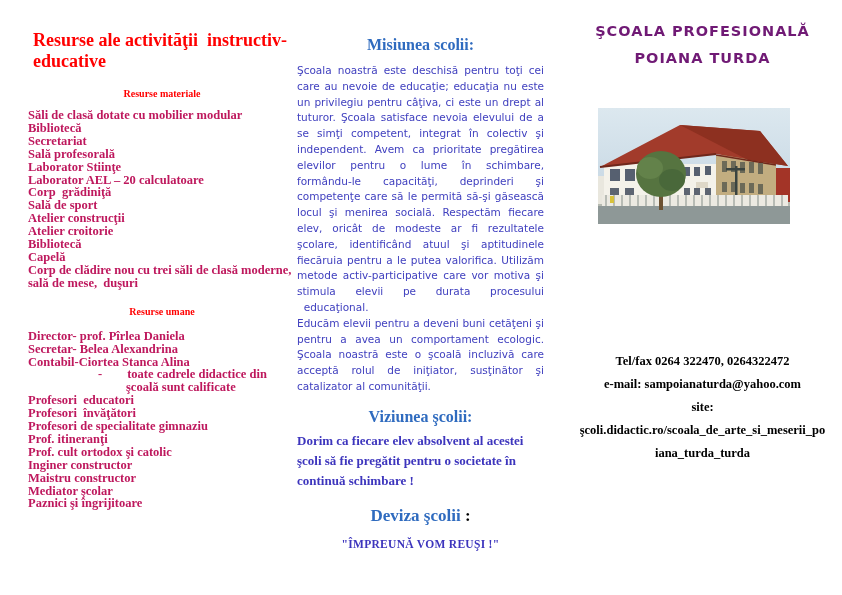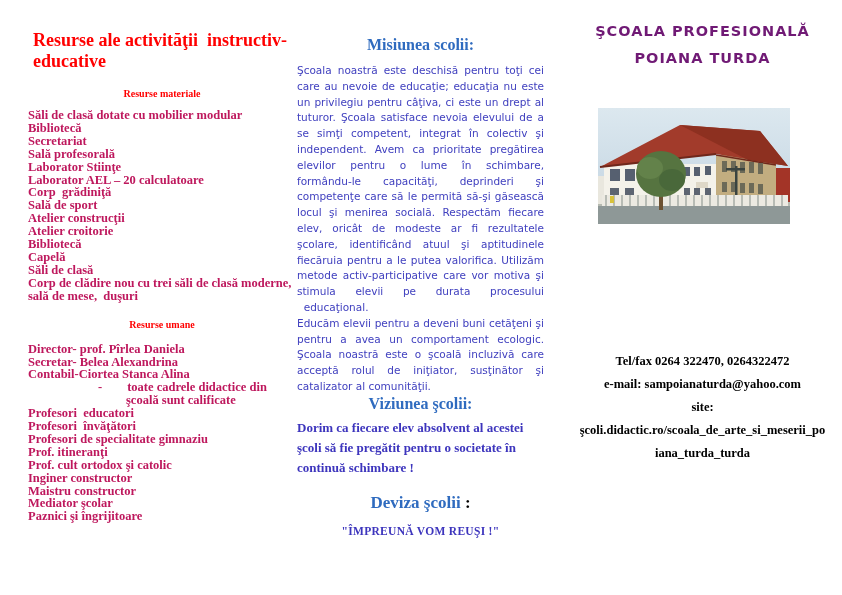--- a/index.html
+++ b/index.html
@@ -35,21 +35,21 @@
   
   .mid-h {
     color:#2f6bbf; font-weight:bold; font-size:16px;
     text-align:center; margin:0; font-family:"Liberation Serif", serif;
   }
   .mission-head { margin-bottom:9px; }
   .mission-p {
     color:#4040bf; font-family:"DejaVu Sans", sans-serif;
     font-size:10.5px; line-height:15.8px; text-align:justify; margin:0;
   }
-  .vision-head { margin-bottom:5px; }
+  .vision-head { margin-top:13px; margin-bottom:5px; }
   .vision-text {
     color:#3d35bd; font-weight:bold; font-size:13px; line-height:20px;
     margin:0;
   }
   .motto-head { margin-top:15px; font-size:17px; }
   .motto-colon { color:#000000; }
   .motto-text {
     color:#3d35bd; font-weight:bold; font-size:11.5px;
     text-align:center; margin:12px 0 0 0; letter-spacing:0.3px;
   }
@@ -83,21 +83,20 @@
       <li>Secretariat</li>
       <li>Sală profesorală</li>
       <li>Laborator Stiinţe</li>
       <li>Laborator AEL – 20 calculatoare</li>
       <li>Corp &nbsp;grădiniţă</li>
       <li>Sală de sport</li>
       <li>Atelier construcţii</li>
       <li>Atelier croitorie</li>
       <li>Bibliotecă</li>
       <li>Capelă</li>
-      <li>Săli de clasă</li>
       <li>Corp de clădire nou cu trei săli de clasă moderne, sală de mese, &nbsp;duşuri</li>
     </ul>
 
   <p class="red-sub sub-humans">Resurse umane</p>
 
   <ul class="plain">
 
   <li>Director- prof. Pîrlea Daniela</li>
       <li>Secretar- Belea Alexandrina</li>
       <li>Contabil-Ciortea Stanca Alina</li>

